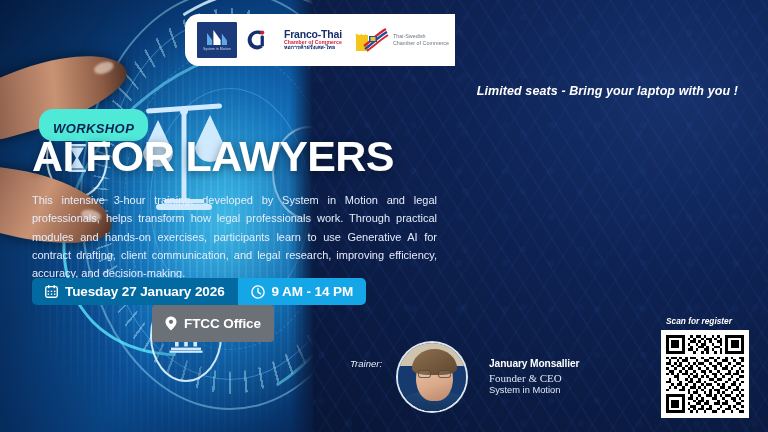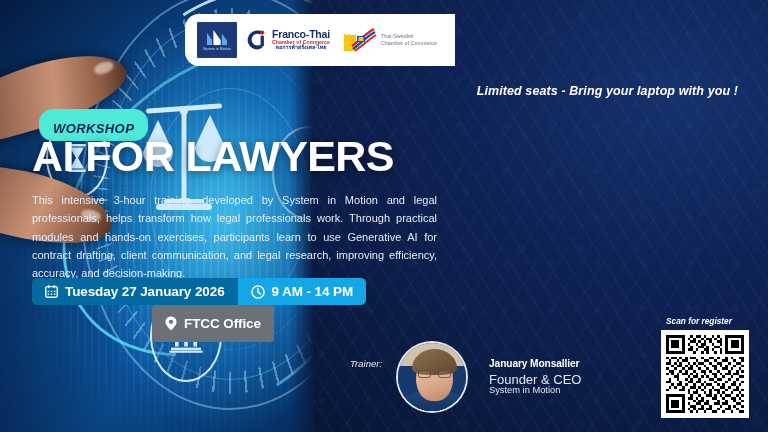--- a/index.html
+++ b/index.html
@@ -113,21 +113,21 @@
     display:flex; align-items:center; gap:9px;
     padding-left:12px;
   }
   .logo-sim {
     width:40px; height:36px; background:#1b3a7a;
     display:flex; flex-direction:column; align-items:center; justify-content:center;
     border-radius:1px;
   }
   .logo-sim svg { display:block; }
   .logo-sim .simtxt { font-size:3.1px; color:#cfe0f7; letter-spacing:.25px; margin-top:1.5px; }
-  .ftcc { display:flex; align-items:center; gap:4px;text-align:center; }
+  .ftcc { display:flex; align-items:center; gap:16px; }
   .ftcc-mark { position:relative; width:22px; height:22px; }
   .ftcc-text { line-height:1.04; }
   .ftcc-t1 { font-size:10.5px; font-weight:bold; color:#16306e; letter-spacing:-.2px; }
   .ftcc-t2 { font-size:5.1px; font-weight:bold; color:#d21a35; letter-spacing:.1px; }
   .ftcc-t3 { font-size:5.4px; font-weight:bold; color:#16306e; }
   .tswe { display:flex; align-items:center; gap:4px; margin-left:4px; }
   .tswe-mark { position:relative; width:34px; height:28px; }
   .tswe-text { line-height:1.25; color:#6f7580; }
   .tswe-t1 { font-size:5.4px; }
   .tswe-t2 { font-size:5.4px; }
@@ -220,21 +220,21 @@
     position:absolute; left:4px; bottom:-6px; width:64px; height:26px;
     border-radius:46% 46% 0 0;
     background:linear-gradient(180deg,#1d4678,#142f59);
   }
   .trainer-name {
     position:absolute; left:489px; top:358px;
     font-size:10.2px; font-weight:bold; color:#ffffff; letter-spacing:-.1px;
   }
   .trainer-role {
     position:absolute; left:489px; top:372px;
-    font-size:13px; color:#e0e8f7;
+    font-size:11px; color:#e0e8f7;font-family:Liberation Serif, serif;
   }
   .trainer-org {
     position:absolute; left:489px; top:385px;
     font-size:9.3px; color:#e0e8f7;
   }
 
   
   .qr-label {
     position:absolute; left:666px; top:316px;
     font-size:8.3px; font-style:italic; font-weight:bold; color:#ffffff;

